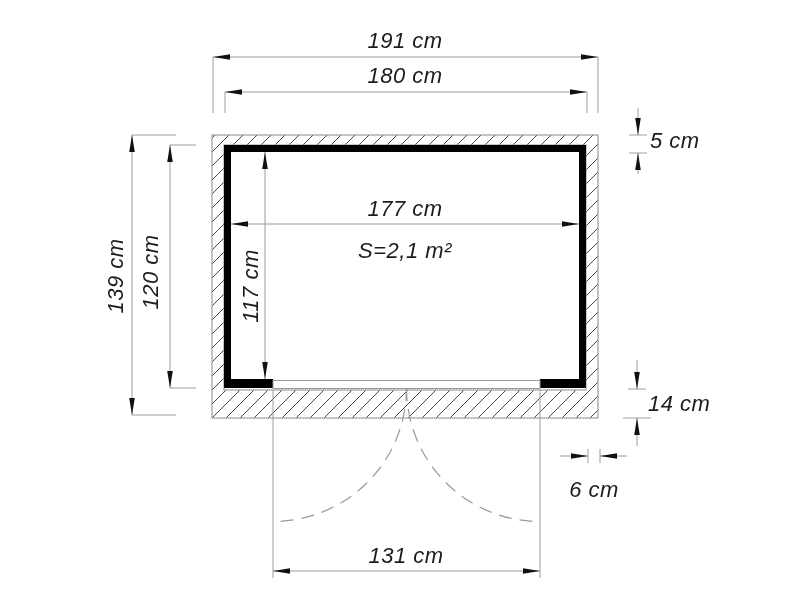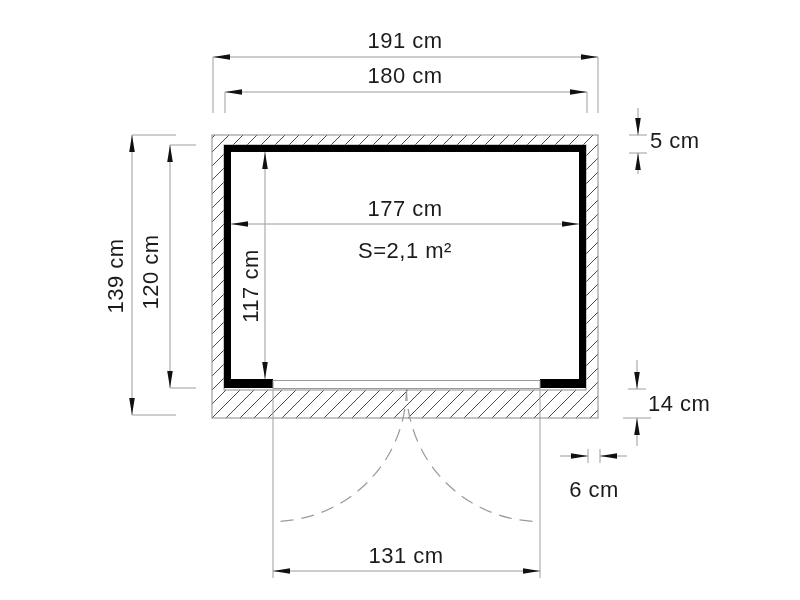--- a/index.html
+++ b/index.html
@@ -8,20 +8,21 @@
     background: #ffffff;
     width: 800px;
     height: 600px;
     overflow: hidden;
   }
   .canvas {
     position: relative;
     width: 800px;
     height: 600px;
     background: #ffffff;
+    font-style: italic;
   }
   svg { display: block; }
   .dim-line {
     stroke: #9a9a9a;
     stroke-width: 1;
     fill: none;
   }
   .ext-line {
     stroke: #9e9e9e;
     stroke-width: 1;

